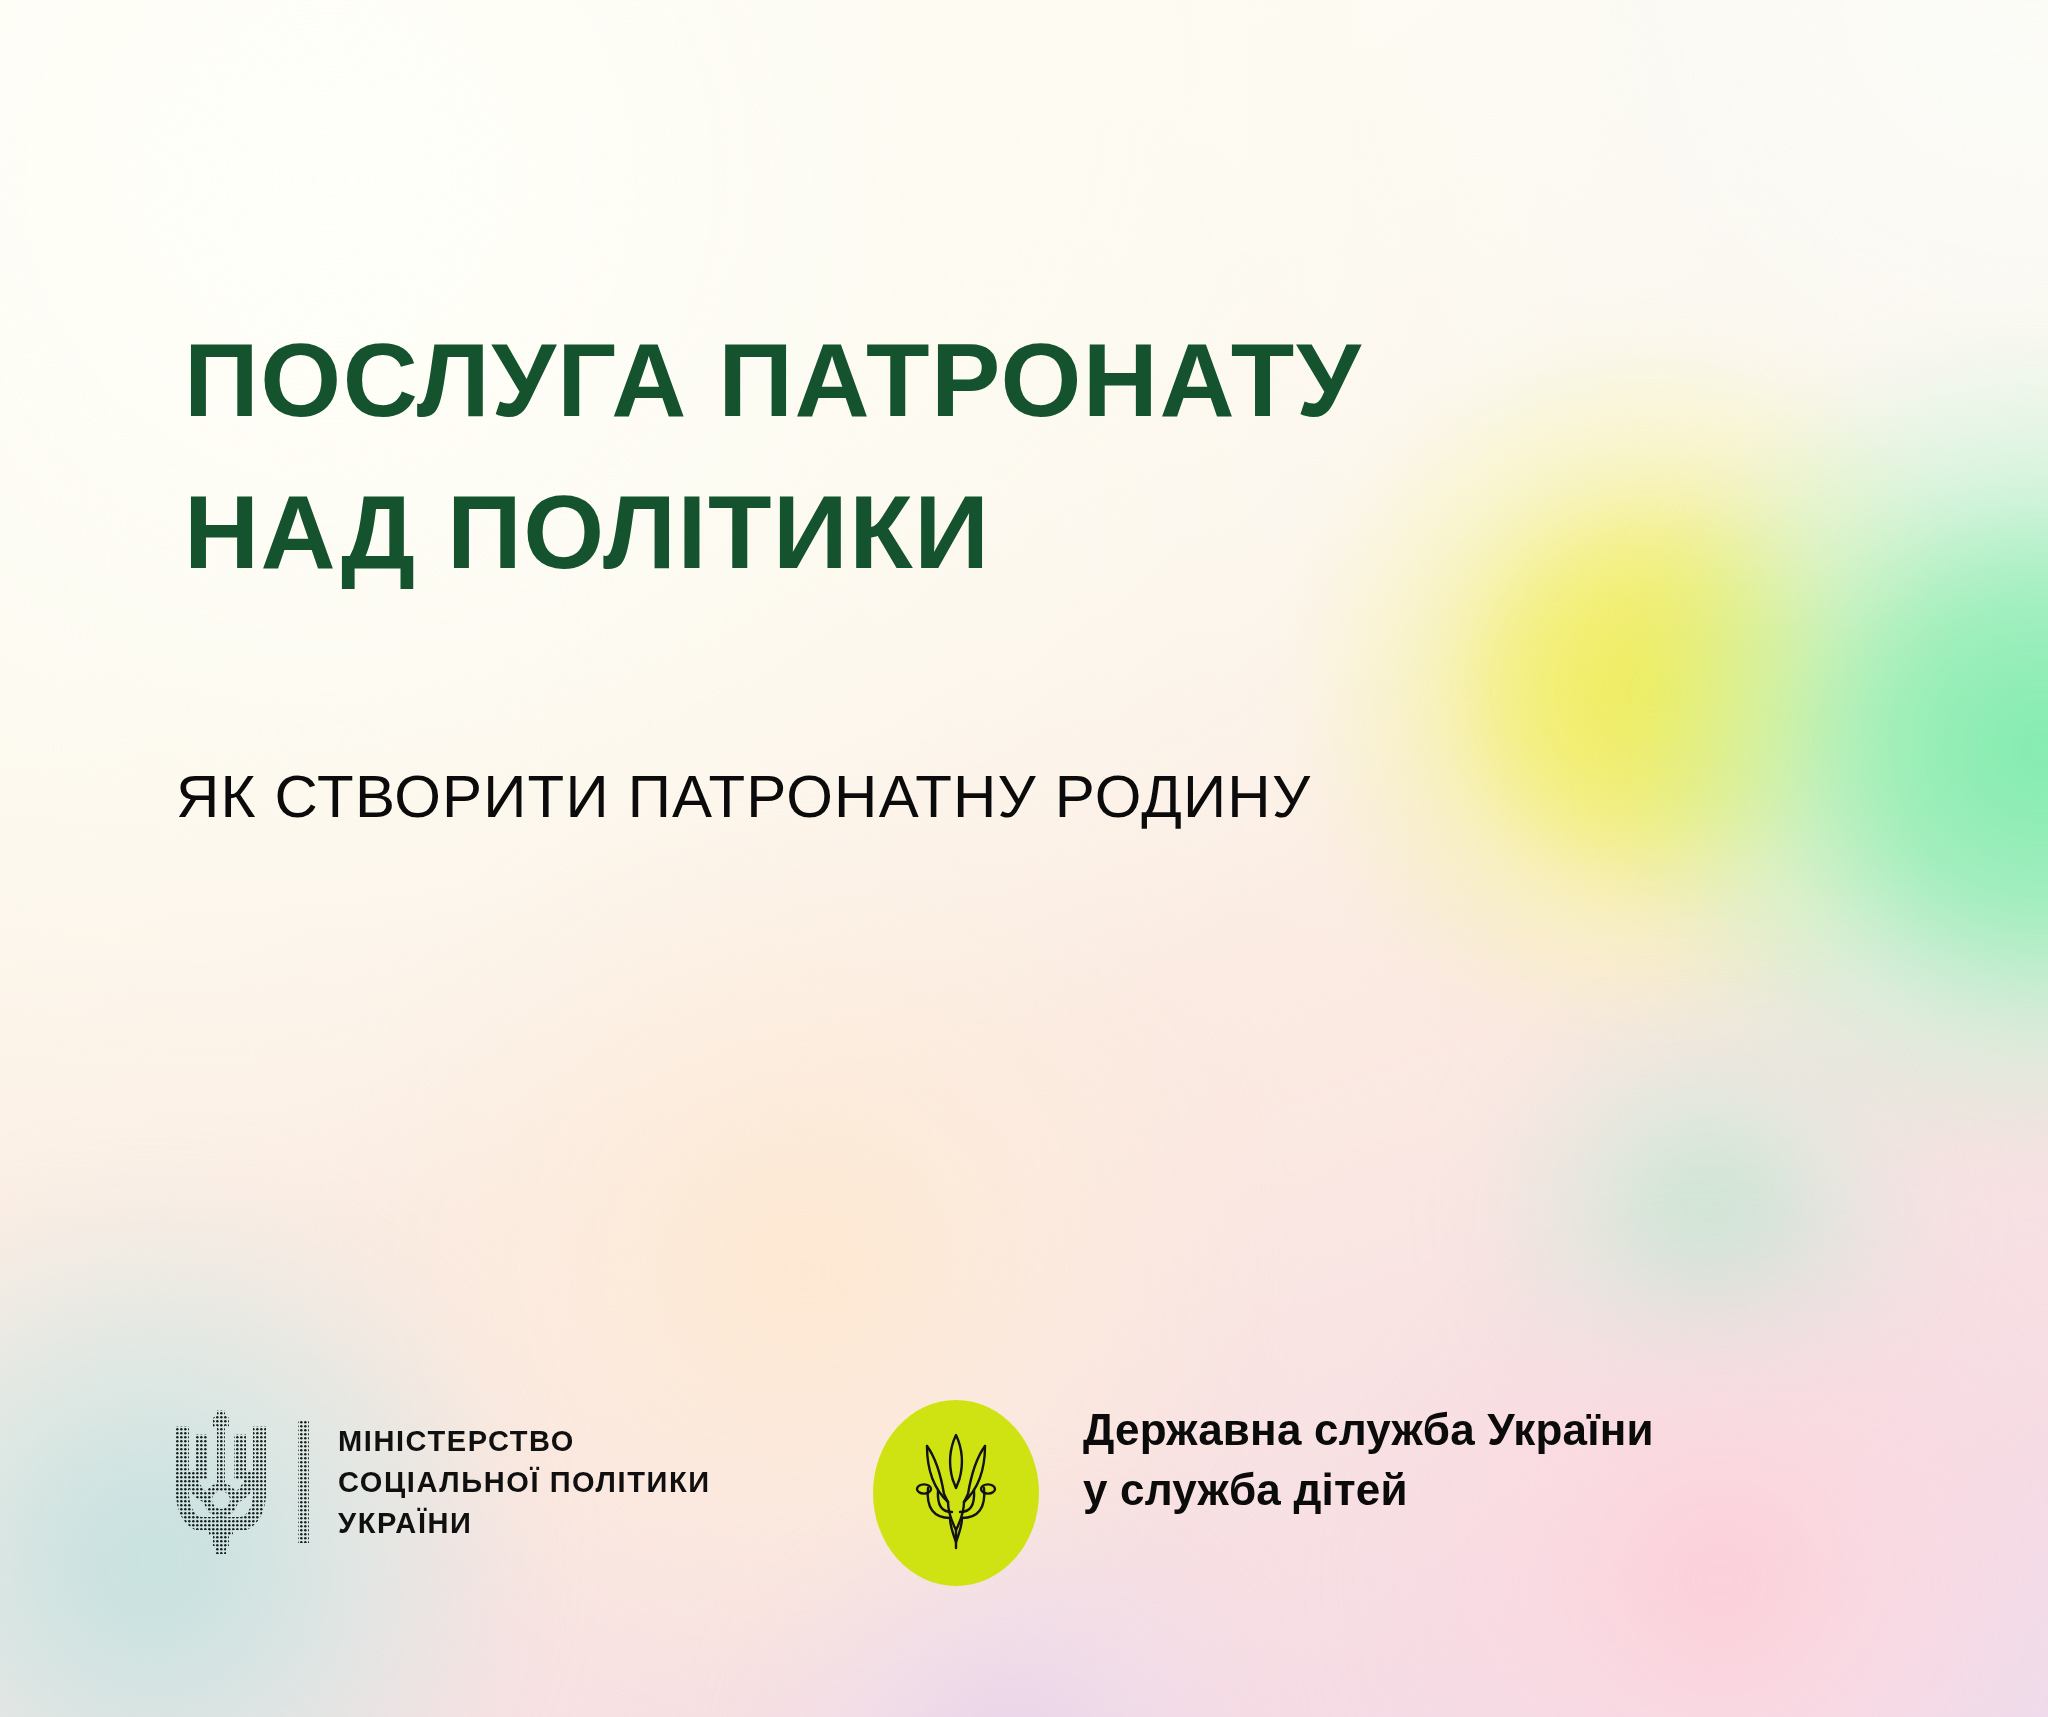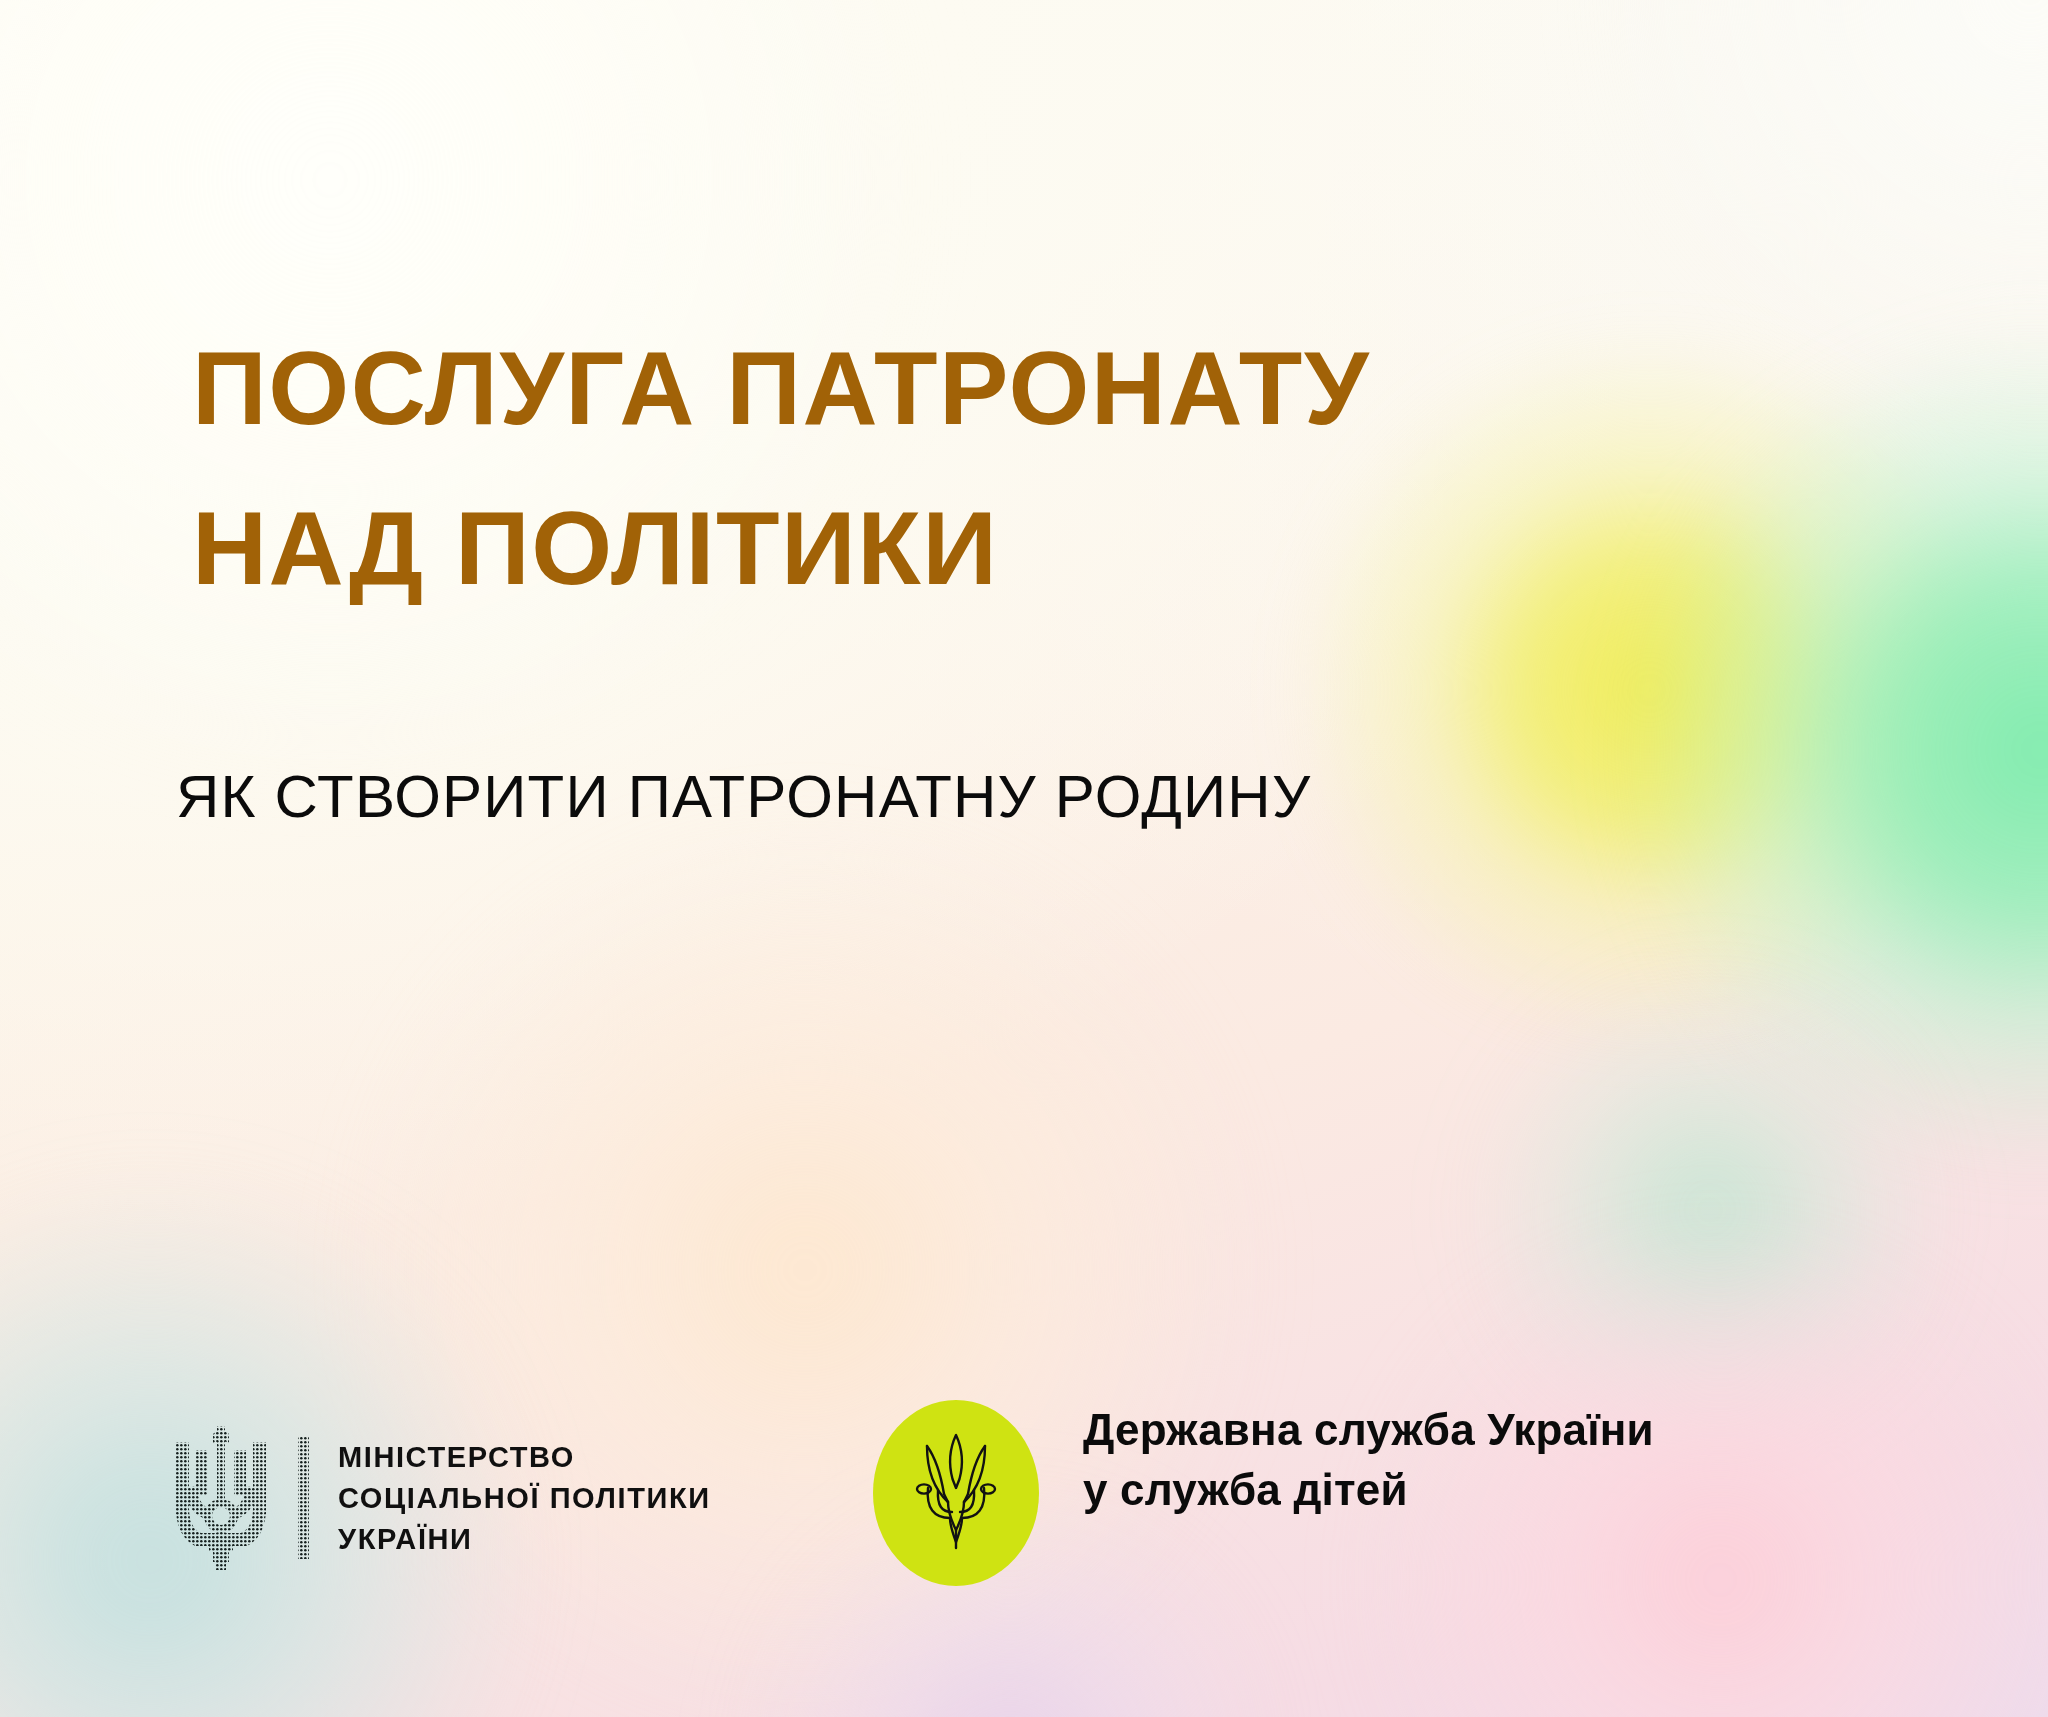--- a/index.html
+++ b/index.html
@@ -138,23 +138,23 @@
     position: absolute;
     left: 176px;
     top: 300px;
   }
   .title-line {
     font-family: "Liberation Sans", sans-serif;
     font-weight: bold;
     font-size: 104px;
     line-height: 144px;
     letter-spacing: 1.5px;
-    color: #a16207;
-    white-space: nowrap;
-    margin: 16px;
+    color: #14532d;
+    white-space: nowrap;
+    margin: 8px;
   }
 
   .subtitle-block {
     position: absolute;
     left: 176px;
     top: 755px;
   }
   .subtitle-line-1 {
     font-family: "Liberation Sans", sans-serif;
     font-size: 60px;
@@ -186,21 +186,21 @@
     position: absolute;
     left: 0;
     top: 1400px;
     width: 100%;
     height: 200px;
   }
 
   .logo-ministry {
     position: absolute;
     left: 168px;
-    top: 24px;
+    top: 8px;
     display: flex;
     align-items: center;
     gap: 0px;
   }
   .trident-dotted {
     width: 106px;
     height: 148px;
     display: block;
   }
   .divider-dotted {

